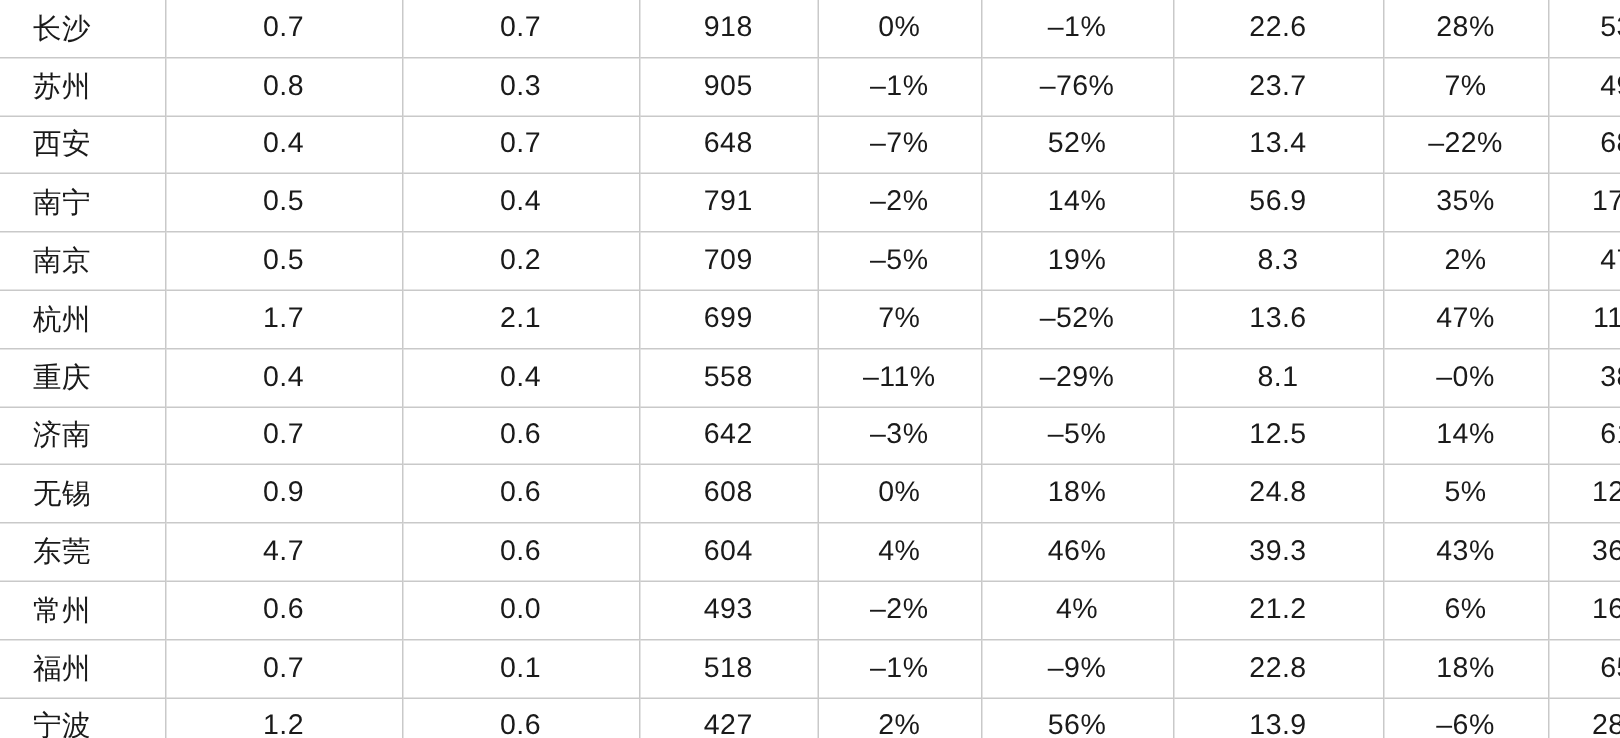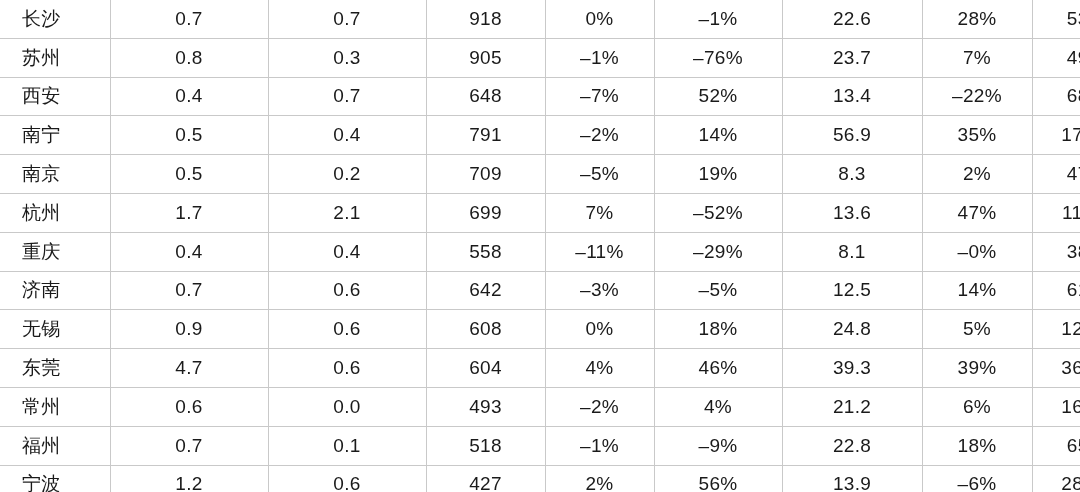--- a/index.html
+++ b/index.html
@@ -172,21 +172,21 @@
           <td>129%</td>
         </tr>
         <tr>
           <td>东莞</td>
           <td>4.7</td>
           <td>0.6</td>
           <td>604</td>
           <td>4%</td>
           <td>46%</td>
           <td>39.3</td>
-          <td>39%</td>
+          <td>43%</td>
           <td>367%</td>
         </tr>
         <tr>
           <td>常州</td>
           <td>0.6</td>
           <td>0.0</td>
           <td>493</td>
           <td>–2%</td>
           <td>4%</td>
           <td>21.2</td>

